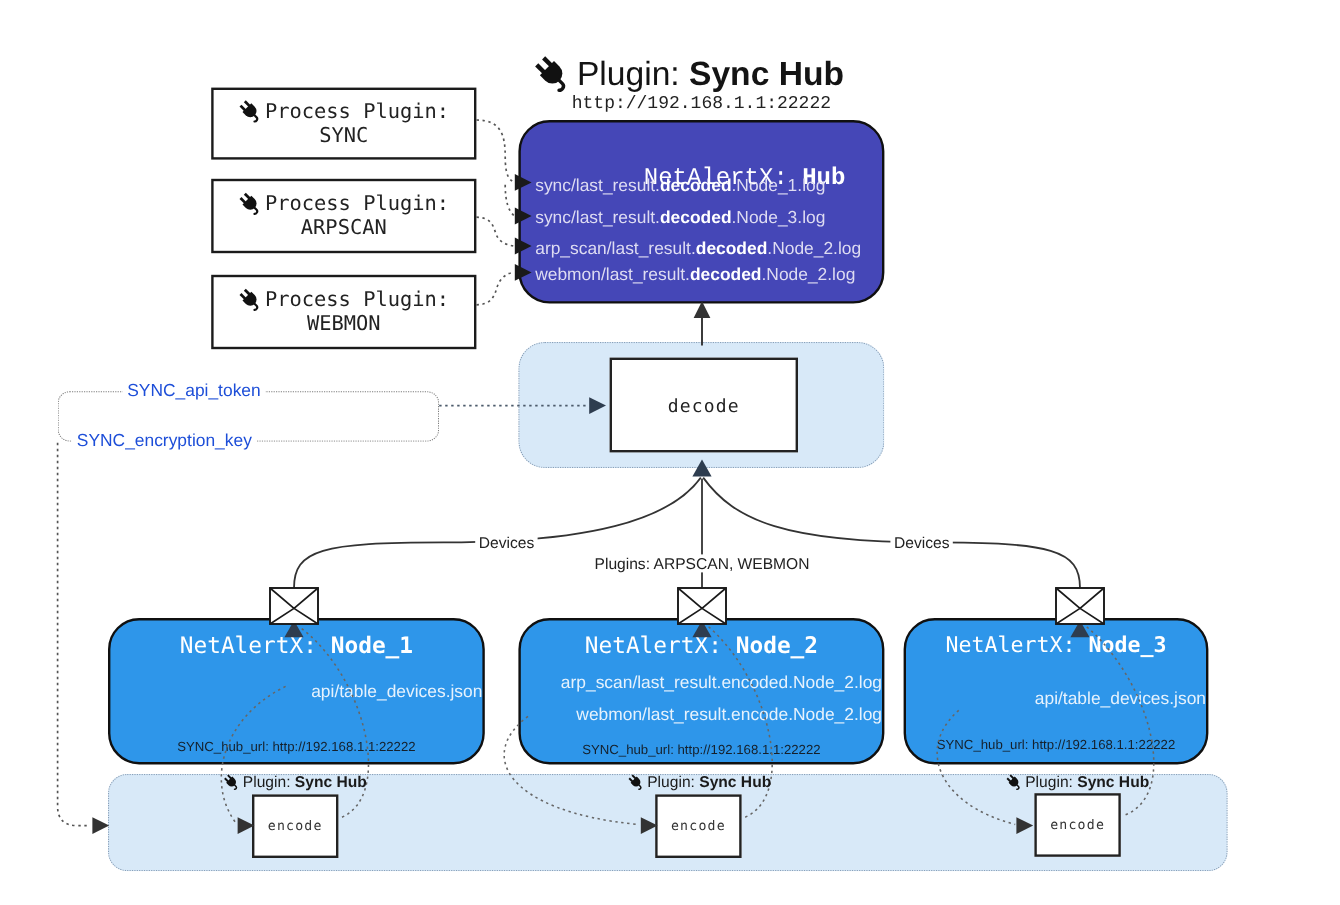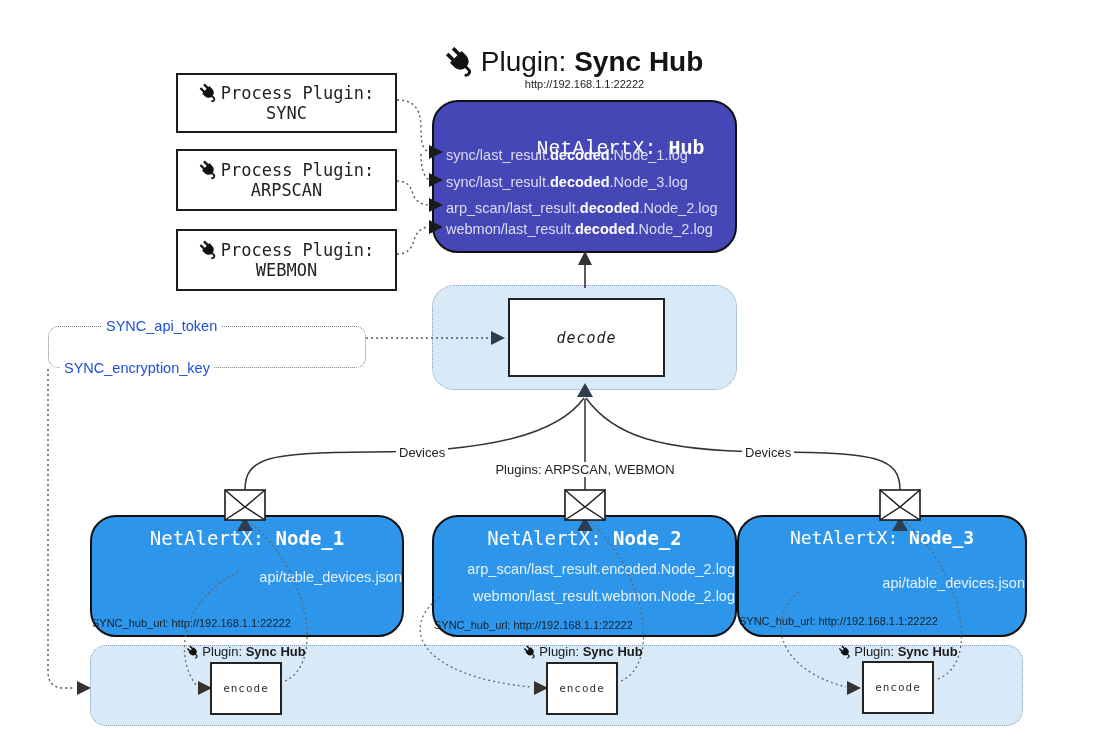--- a/index.html
+++ b/index.html
@@ -10,21 +10,21 @@
   .mono{font-family:"DejaVu Sans Mono","Liberation Mono",monospace;}
 
   
   .title-row{left:0;right:0;top:14px;text-align:center;font-size:28px;color:#141414;}
   .title-row b{font-weight:bold;}
   .plug-lg{width:32px;height:32px;vertical-align:-7px;margin-right:4px;}
   .plug-md{width:20px;height:20px;vertical-align:-5px;margin-right:2px;}
   .plug-sm{width:14px;height:14px;vertical-align:-3px;margin-right:2px;}
 
   
-  .hub-url{left:432px;top:78px;width:305px;text-align:center;font-size:11px;color:#222;}
+  .hub-url{left:432px;top:78px;width:305px;text-align:center;font-size:15px;color:#222;font-family:Liberation Mono, monospace;}
   .hub-box{left:432px;top:100px;width:305px;height:153px;background:#4547b7;
            border:2px solid #101010;border-radius:26px;box-sizing:border-box;z-index:2;}
   .hub-title{left:0;right:0;top:12px;text-align:center;color:#fff;font-size:20px;font-family:Liberation Mono, monospace;}
   .hub-title b{font-weight:bold;}
   .hub-log{left:12px;font-size:14.5px;color:#dedcf2;white-space:nowrap;}
   .hub-log b{color:#fff;font-weight:bold;}
 
   
   .pp-box{left:176px;width:221px;background:#fff;border:2px solid #1b1b1b;box-sizing:border-box;
           display:flex;flex-direction:column;align-items:center;justify-content:center;
@@ -34,32 +34,32 @@
   
   .token-box{left:48px;top:326px;width:318px;height:42px;border:1.4px dotted #7d7d7d;
              border-radius:10px;box-sizing:border-box;z-index:1;}
   .token-label{background:#fff;padding:0 4px;font-size:14.5px;color:#1d4ed8;z-index:6;white-space:nowrap;}
 
   
   .panel{background:#d8e9f8;border:1.6px dotted #8aa0b8;box-sizing:border-box;z-index:1;}
   .decode-panel{left:432px;top:285px;width:305px;height:105px;border-radius:22px;}
   .decode-box{left:508px;top:298px;width:157px;height:79px;background:#fff;border:2px solid #222;
               box-sizing:border-box;display:flex;align-items:center;justify-content:center;
-              font-size:15px;color:#222;letter-spacing:1px;z-index:3;font-style:italic;}
+              font-size:15px;color:#222;letter-spacing:1px;z-index:3;}
 
   
   .edge-label{background:#fff;padding:0 3px;font-size:13px;color:#222;z-index:6;white-space:nowrap;}
 
   
   .node-box{top:515px;height:122px;background:#2e96ea;border:2px solid #101010;border-radius:26px;
             box-sizing:border-box;z-index:2;}
   .node-title{left:0;right:0;top:10px;text-align:center;color:#fff;font-size:19px;}
   .node-title b{font-weight:bold;}
   .node-line{left:0;right:0;text-align:right;color:#e6f2fd;font-size:14.5px;white-space:nowrap;}
-  .node-url{left:0;right:0;color:#15202b;font-size:11px;}
+  .node-url{left:0;right:0;text-align:center;color:#15202b;font-size:11px;}
 
   
   .bottom-panel{left:90px;top:645px;width:933px;height:81px;border-radius:16px;}
   .encode-label{top:644px;transform:translateX(-50%);font-size:13px;color:#1a1a1a;z-index:6;white-space:nowrap;}
   .encode-label b{font-weight:bold;}
   .encode-box{width:72px;height:53px;background:#fff;border:2px solid #222;box-sizing:border-box;
               display:flex;align-items:center;justify-content:center;font-size:11px;
               letter-spacing:1px;color:#333;z-index:3;}
 
   
@@ -140,25 +140,25 @@
 
   <div class="abs node-box" style="left:90px;width:314px">
     <div class="abs node-title mono pre"><span>NetAlertX: </span><b>Node_1</b></div>
     <div class="abs node-line" style="top:52px">api/table_devices.json</div>
     <div class="abs node-url" style="top:100px">SYNC_hub_url: http://192.168.1.1:22222</div>
   </div>
 
   <div class="abs node-box" style="left:432px;width:305px">
     <div class="abs node-title mono pre"><span>NetAlertX: </span><b>Node_2</b></div>
     <div class="abs node-line" style="top:44px">arp_scan/last_result.encoded.Node_2.log</div>
-    <div class="abs node-line" style="top:71px">webmon/last_result.webmon.Node_2.log</div>
+    <div class="abs node-line" style="top:71px">webmon/last_result.encode.Node_2.log</div>
     <div class="abs node-url" style="top:102px">SYNC_hub_url: http://192.168.1.1:22222</div>
   </div>
 
-  <div class="abs node-box" style="left:737px;width:290px">
+  <div class="abs node-box" style="left:753px;width:254px">
     <div class="abs node-title mono pre" style="font-size:18px"><span>NetAlertX: </span><b>Node_3</b></div>
     <div class="abs node-line" style="top:58px">api/table_devices.json</div>
     <div class="abs node-url" style="top:98px">SYNC_hub_url: http://192.168.1.1:22222</div>
   </div>
 
   <div class="abs panel bottom-panel"></div>
 
   <div class="abs encode-label" style="left:246px">
     <svg class="plug-sm">
         <use href="#plugsym"></use>

